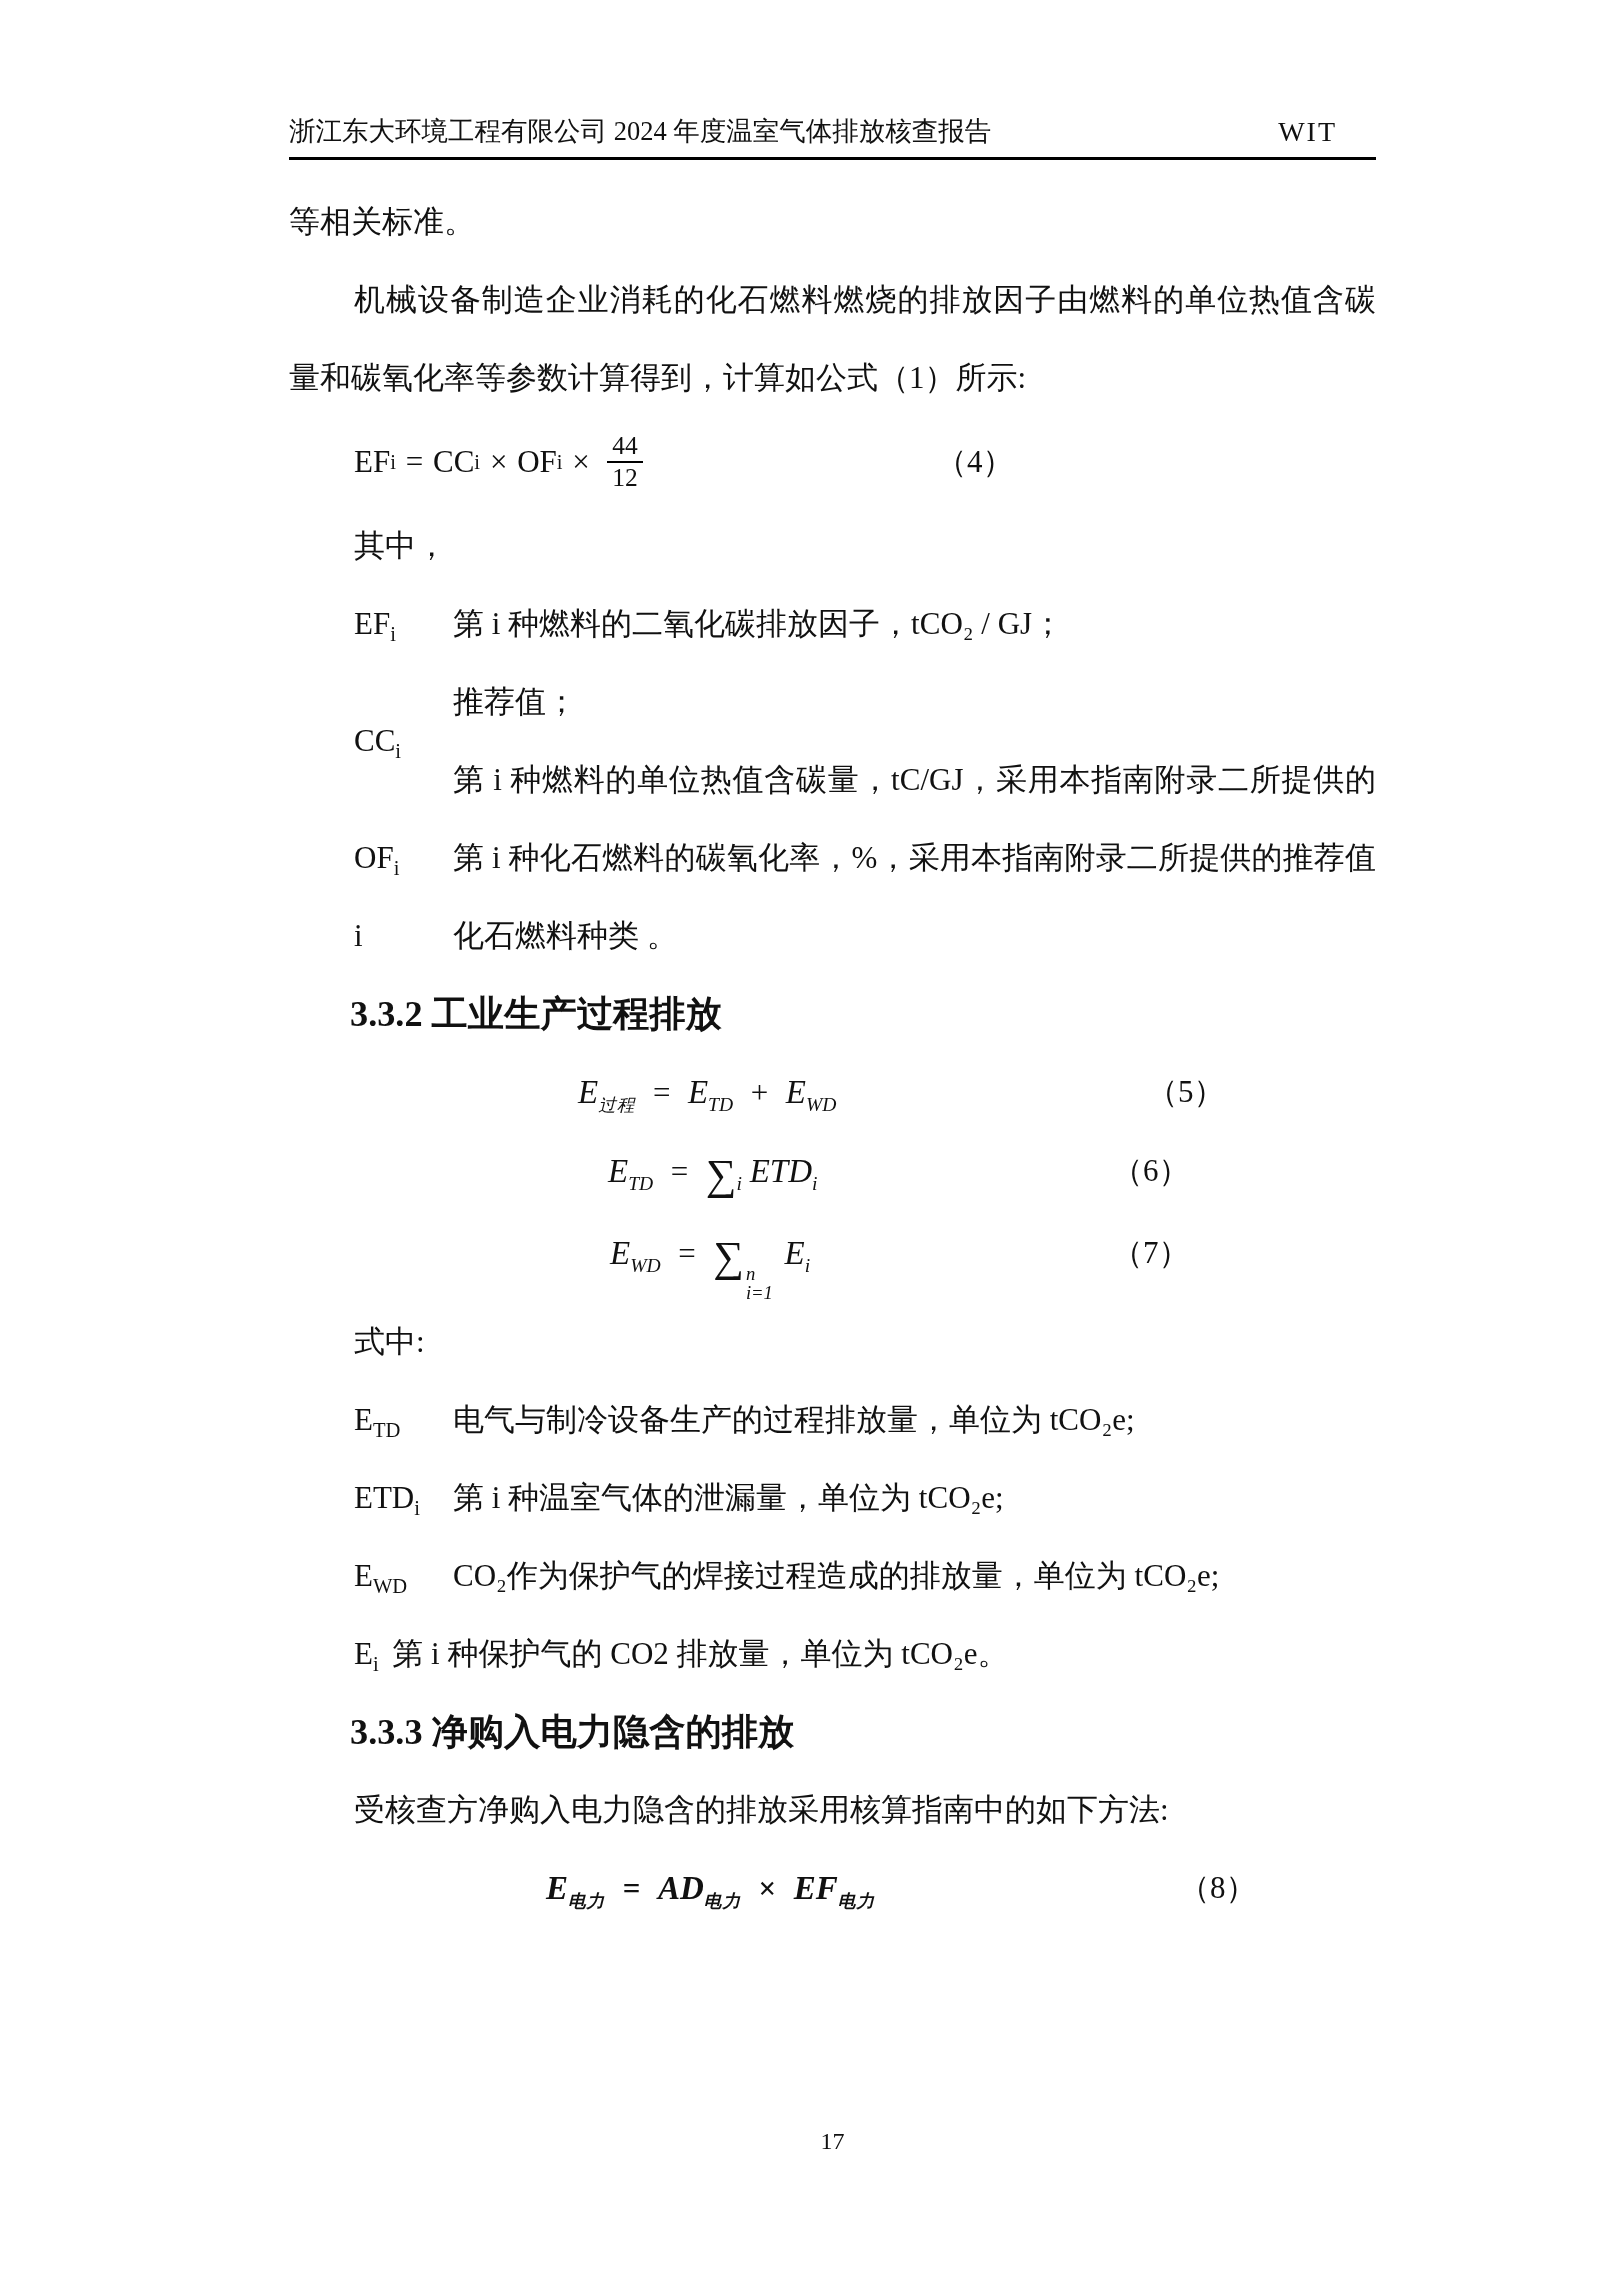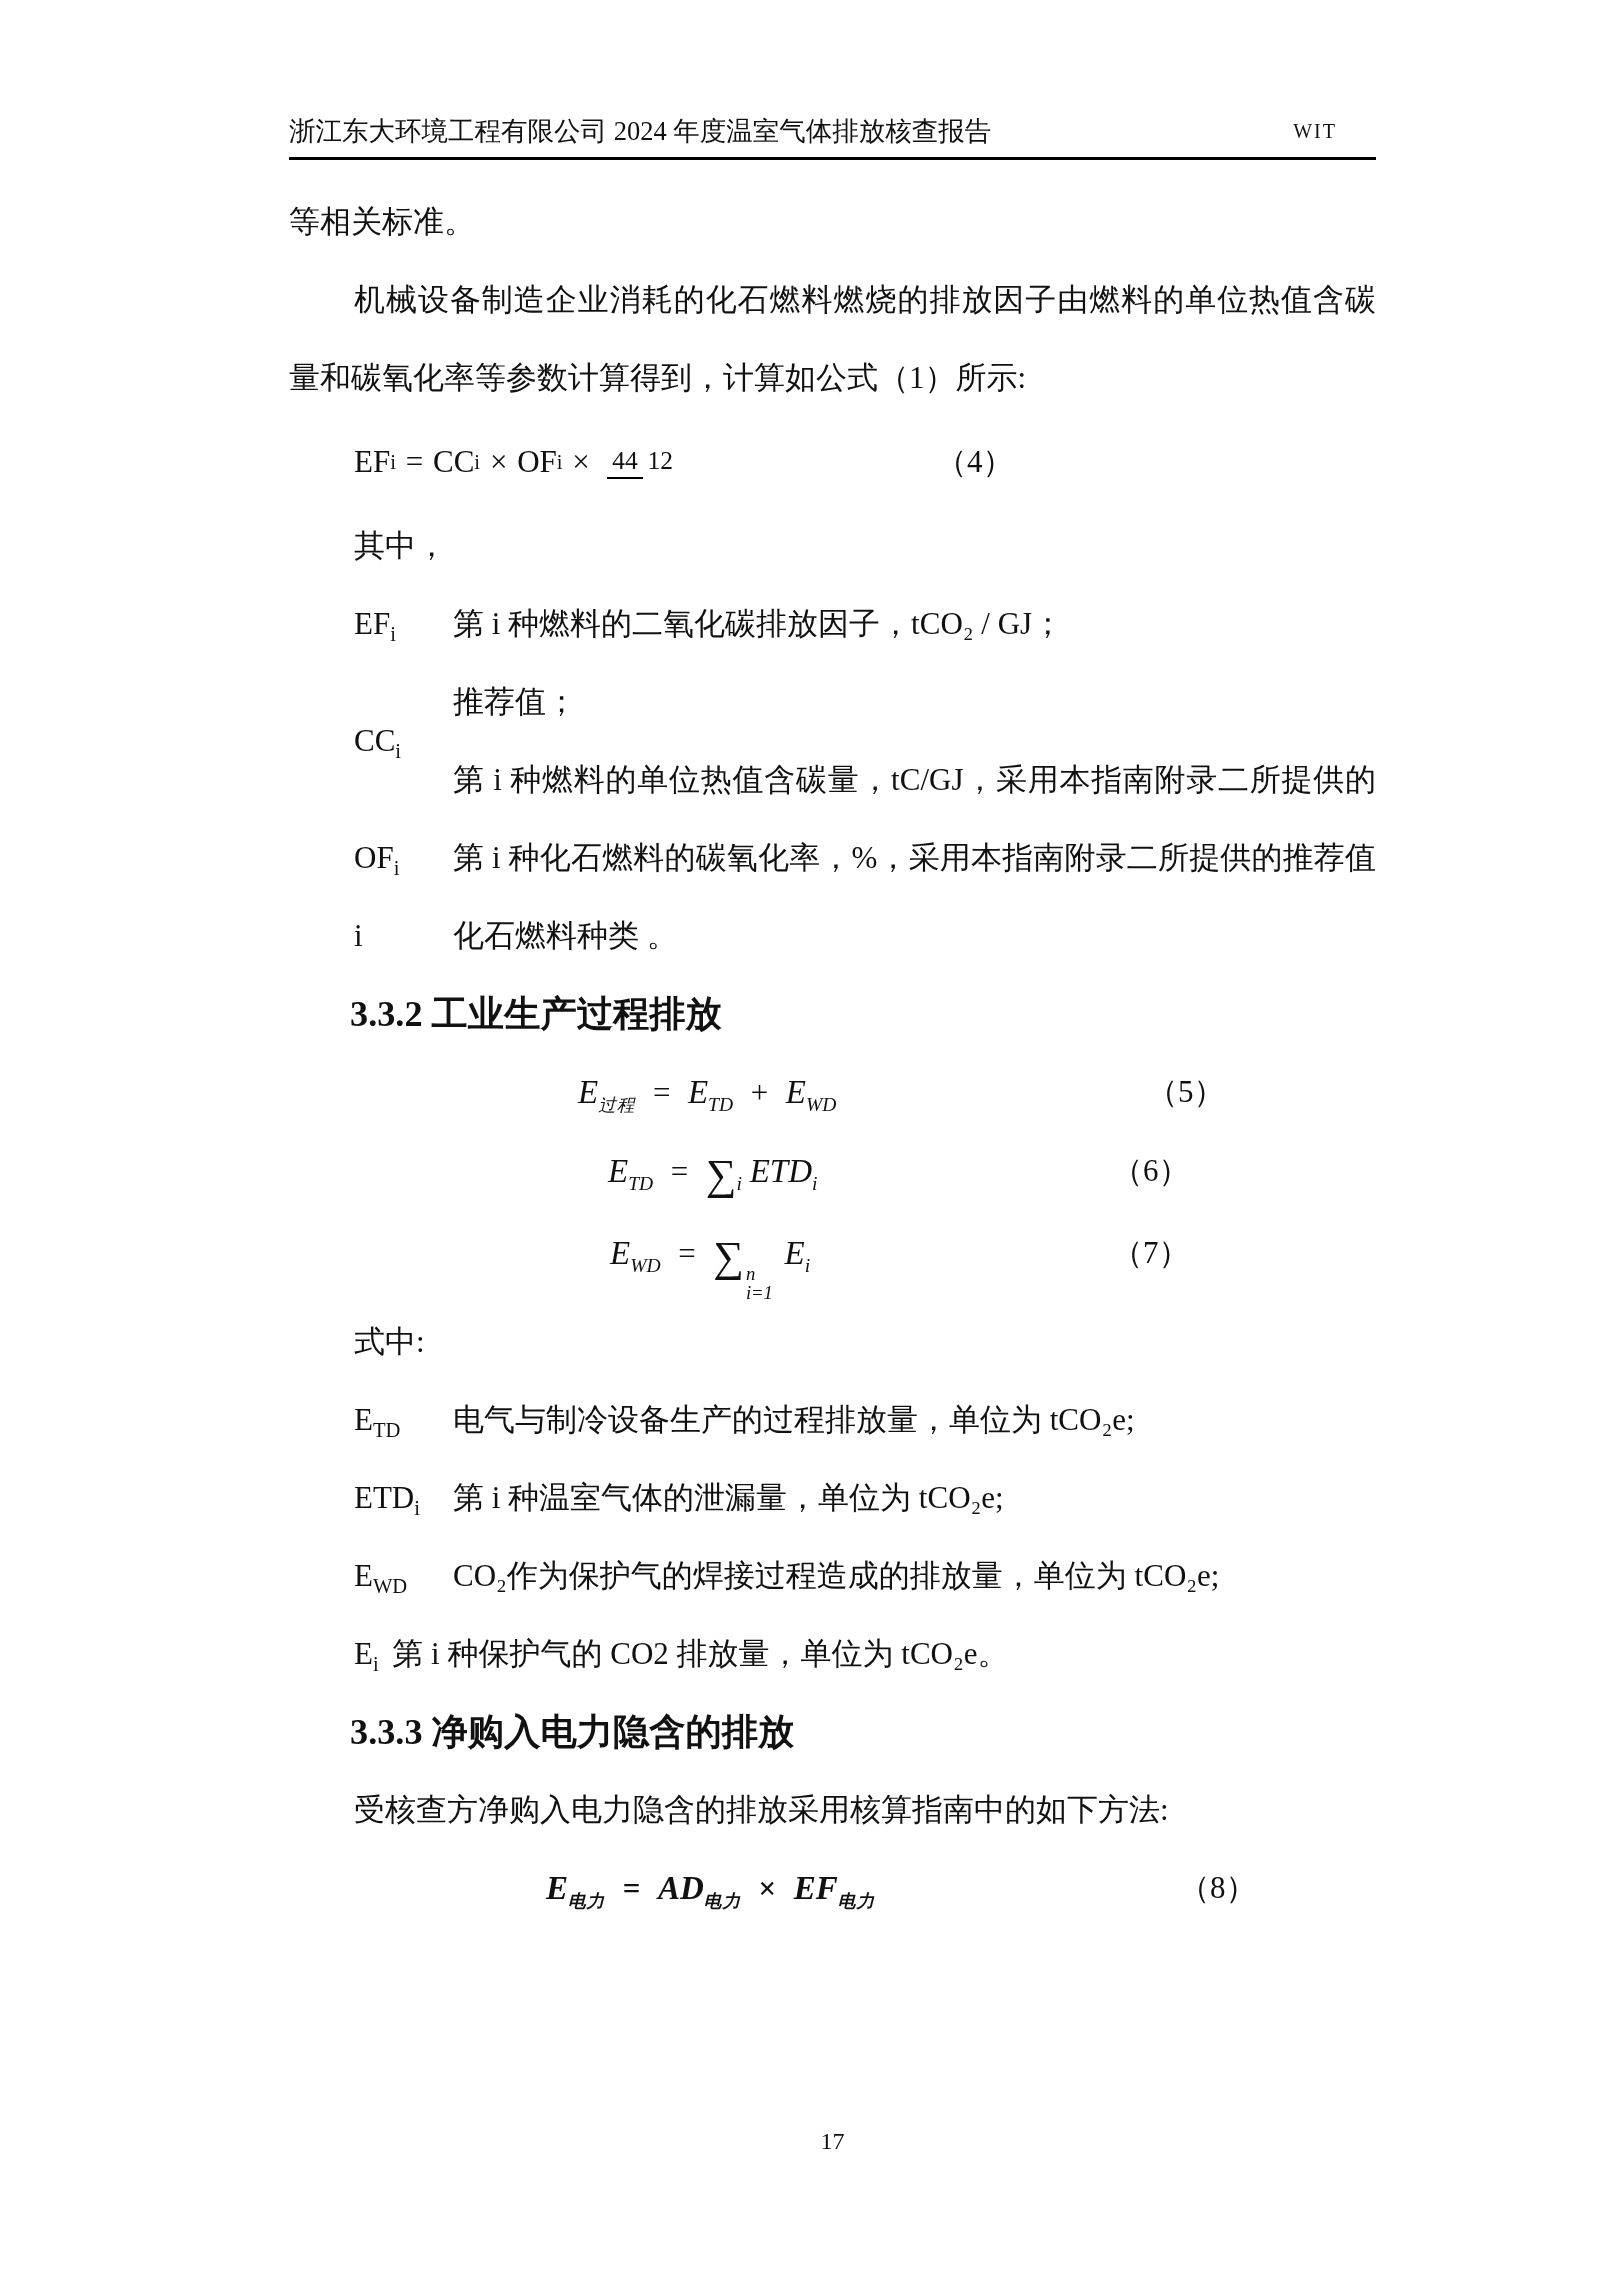--- a/index.html
+++ b/index.html
@@ -12,21 +12,21 @@
   }
   .page { position: absolute; inset: 0; padding: 0 245px; margin-left: 44px; }
 
   
   .header {
     padding-top: 116px; padding-bottom: 9.8px;
     display: flex; justify-content: space-between; align-items: flex-end;
     border-bottom: 3.9px solid #000;
     font-size: 26.5px; line-height: 31px;
   }
-  .header .logo { padding-right: 39px; letter-spacing: 2px; font-size: 20px; }
+  .header .logo { padding-right: 39px; letter-spacing: 2px; font-size: 28px; }
 
   
   .content { font-size: 31px; }
   .ln { margin: 0; line-height: 78px; }
   .first { margin-top: 23.5px; }
   .ind { padding-left: 65px; }
   .tind { text-indent: 65px; }
   .jfull { text-align: justify; text-align-last: justify; }
   .hd { font-weight: bold; padding-left: 61px; }
 
@@ -59,21 +59,21 @@
   .eqop { padding: 0 9.8px; font-size: 31px; }
   .msub { font-style: italic; font-size: 19.6px; vertical-align: -7.8px; line-height: 0; }
   .msub-cjk { font-style: italic; font-size: 17.6px; vertical-align: -7.8px; line-height: 0; letter-spacing: 1px; }
   .sum { font-size: 43px; vertical-align: -6.9px; font-style: normal; }
   .sumstack {
     display: inline-flex; flex-direction: column; align-items: flex-start;
     font-size: 18.6px; font-style: italic; line-height: 1.05;
     vertical-align: -15.7px; margin: 0 3.9px 0 2px;
   }
   .frac {
-    display: inline-flex; flex-direction: row; text-align: center;
+    display: inline-flex; flex-direction: column; text-align: center;
     font-size: 25.5px; line-height: 1.2; margin-left: 7.8px; vertical-align: middle;
   }
   .frac .fnum { border-bottom: 2px solid #000; padding: 0 4.9px; }
   .frac .fden { padding: 0 4.9px; }
 
   
   .footer { position: absolute; top: 2127px; left: 0; width: 100%; text-align: center; font-size: 24px; line-height: 29px; }
 </style>
 </head>
 <body>

